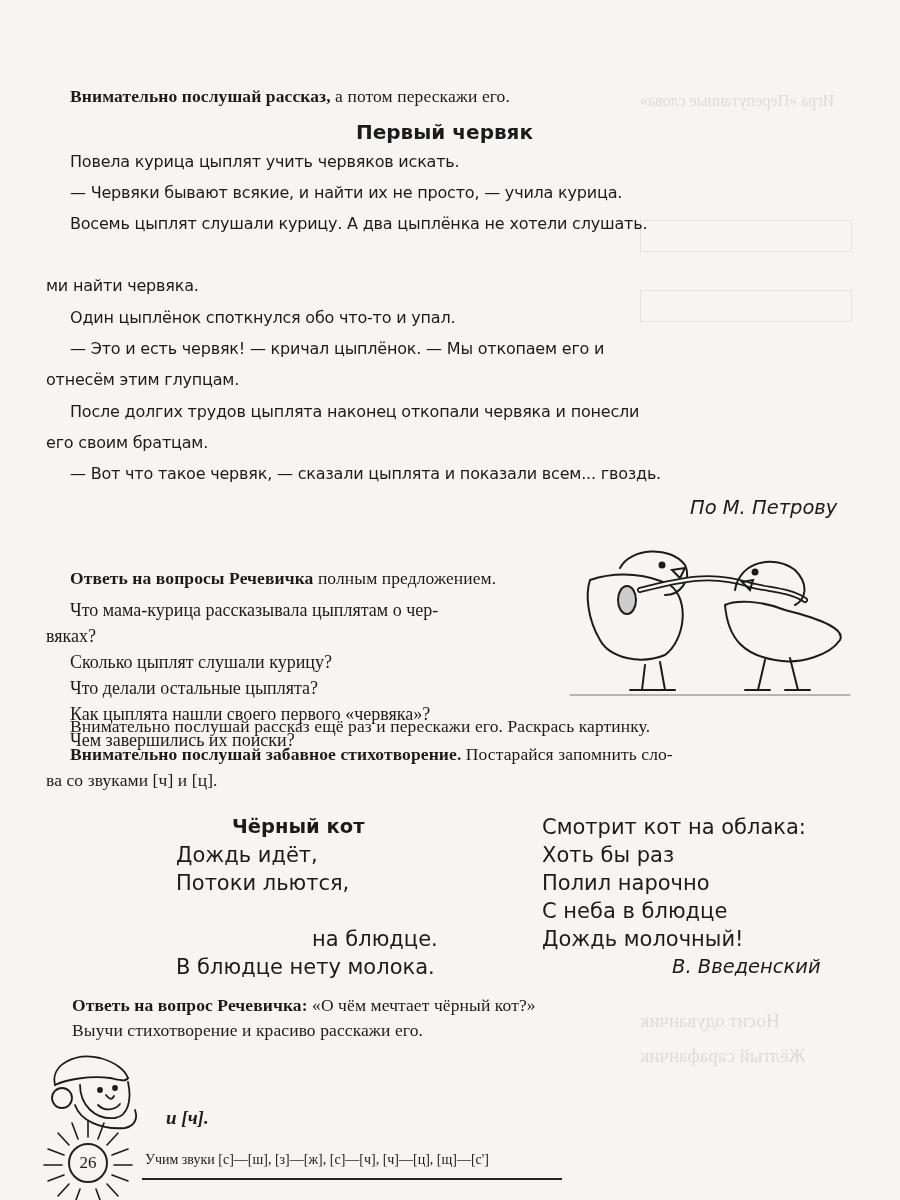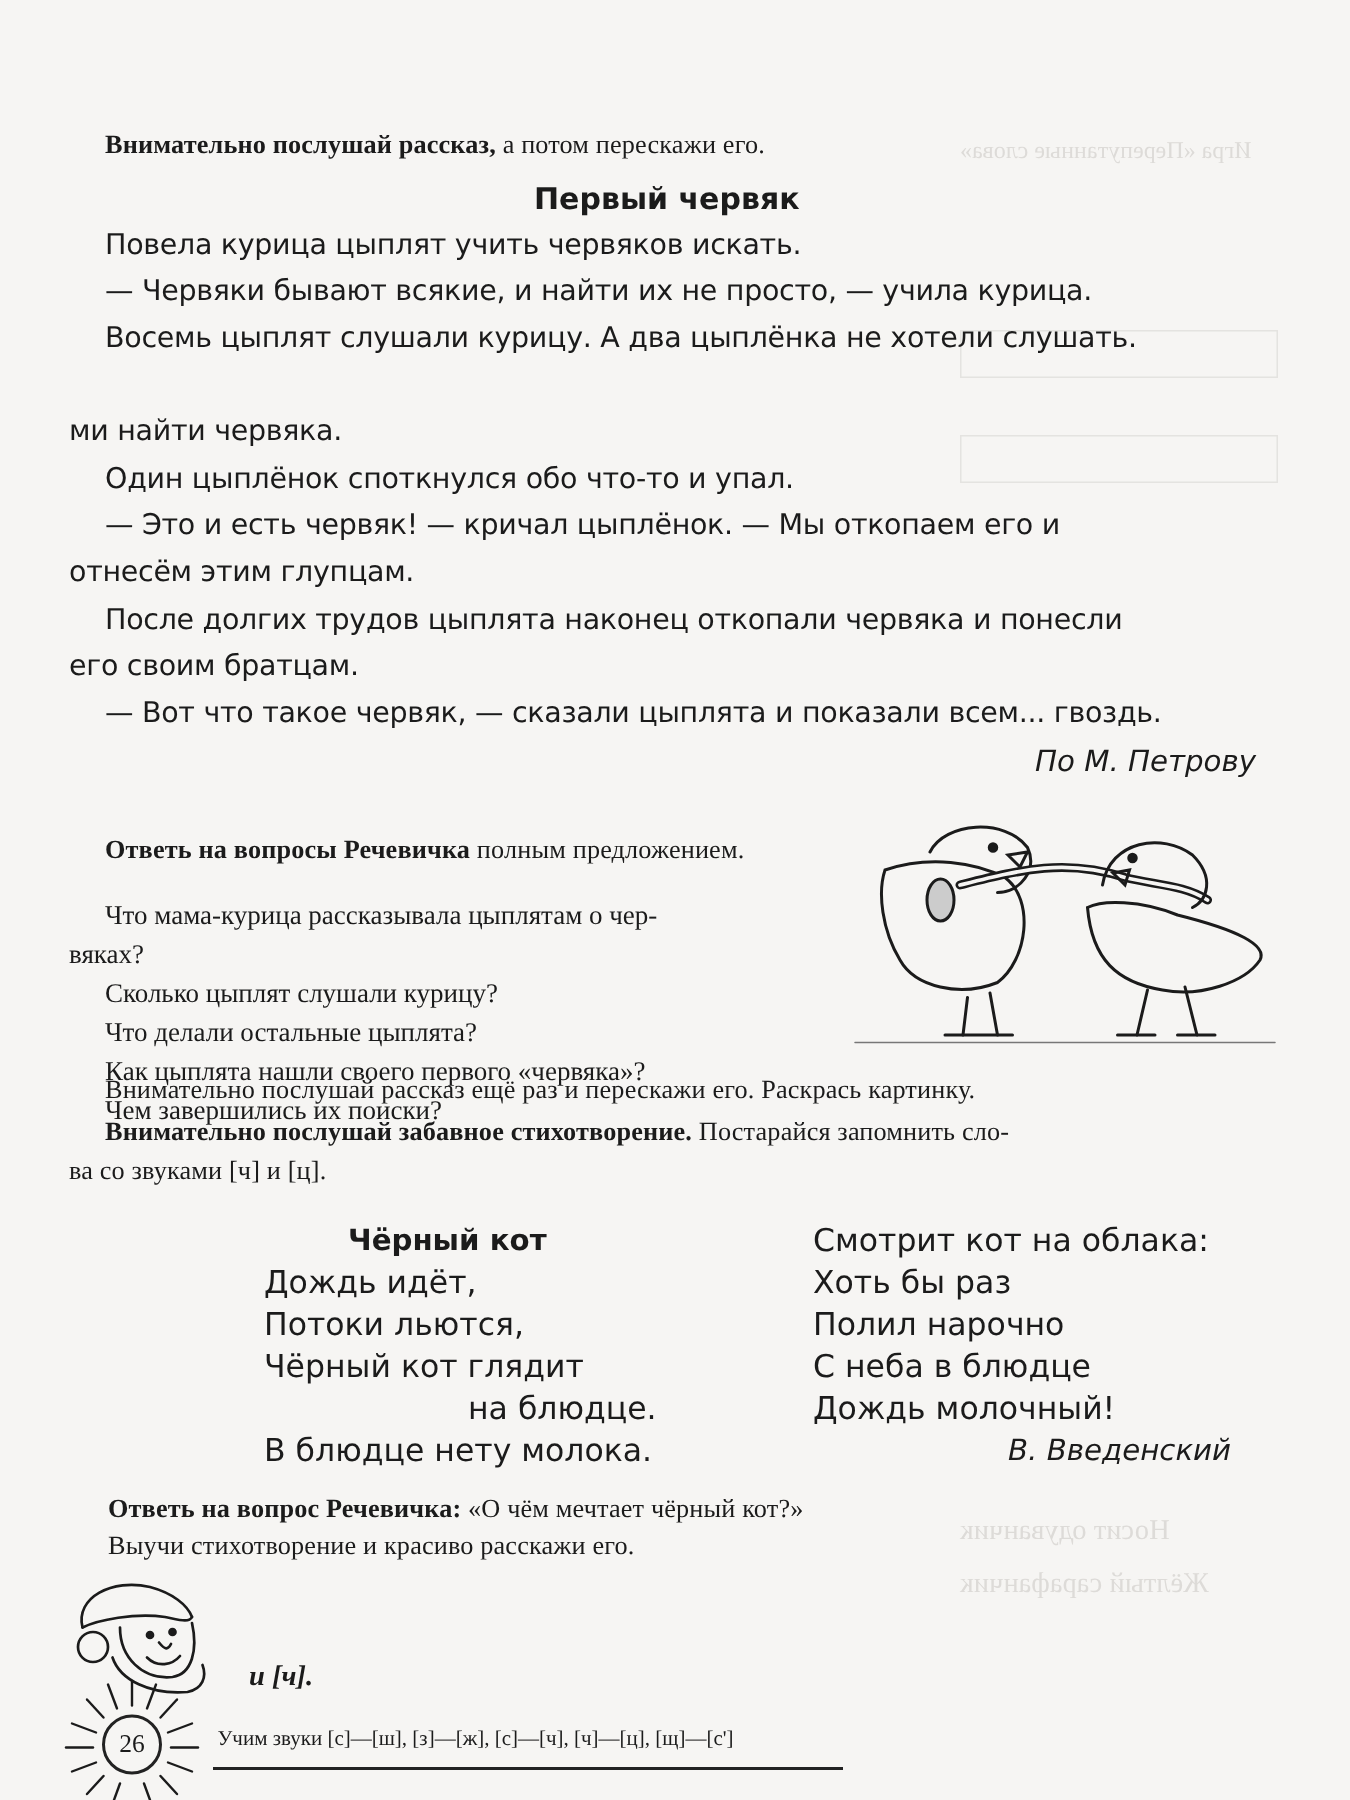--- a/index.html
+++ b/index.html
@@ -12,21 +12,21 @@
   .page { position: absolute; inset: 0; }
   .abs { position: absolute; white-space: nowrap; }
 
   
   .bleed { position: absolute; color: #c9c6c2; opacity: 0.55; font-family: "Liberation Serif", serif; font-size: 16px; transform: scaleX(-1); }
 
   .instr { font-family: "Liberation Serif", serif; font-size: 17.5px; letter-spacing: 0.1px; }
   .instr b { font-weight: bold; }
 
   .story-title { font-family: "DejaVu Sans", sans-serif; font-weight: bold; font-size: 20px; }
-  .story { font-family: "DejaVu Sans", sans-serif; font-size: 19px; letter-spacing: -0.2px; }
+  .story { font-family: "DejaVu Sans", sans-serif; font-size: 16px; letter-spacing: -0.2px; }
   .author { font-family: "DejaVu Sans", sans-serif; font-style: italic; font-size: 19.5px; }
 
   .q { font-family: "Liberation Serif", serif; font-size: 18px; }
 
   .poem { font-family: "DejaVu Sans", sans-serif; font-size: 21px; }
   .poem-title { font-family: "DejaVu Sans", sans-serif; font-weight: bold; font-size: 19.5px; }
 
   .praise { font-family: "Liberation Serif", serif; font-style: italic; font-weight: bold; font-size: 19px; }
 
   .footer-text { font-family: "Liberation Serif", serif; font-size: 14px; }
@@ -55,21 +55,21 @@
   <div class="abs story" style="left:70px; top:183px;">— Червяки бывают всякие, и найти их не просто, — учила курица.</div>
   <div class="abs story" style="left:46px; top:276px;">ми найти червяка.</div>
   <div class="abs story" style="left:70px; top:308px;">Один цыплёнок споткнулся обо что-то и упал.</div>
   <div class="abs story" style="left:70px; top:339px;">— Это и есть червяк! — кричал цыплёнок. — Мы откопаем его и</div>
   <div class="abs story" style="left:46px; top:370px;">отнесём этим глупцам.</div>
   <div class="abs story" style="left:70px; top:402px;">После долгих трудов цыплята наконец откопали червяка и понесли</div>
   <div class="abs story" style="left:46px; top:433px;">его своим братцам.</div>
   <div class="abs story" style="left:70px; top:464px;">— Вот что такое червяк, — сказали цыплята и показали всем... гвоздь.</div>
   <div class="abs author" style="left:690px; top:496px;">По М. Петрову</div>
 
-  <div class="abs instr" style="left:70px; top:556px;">
+  <div class="abs instr" style="left:70px; top:568px;">
     <b>Ответь на вопросы Речевичка</b><span> полным предложением.</span>
   </div>
 
   <div class="abs q" style="left:70px; top:600px;">Что мама-курица рассказывала цыплятам о чер-</div>
   <div class="abs q" style="left:46px; top:626px;">вяках?</div>
   <div class="abs q" style="left:70px; top:652px;">Сколько цыплят слушали курицу?</div>
   <div class="abs q" style="left:70px; top:678px;">Что делали остальные цыплята?</div>
   <div class="abs q" style="left:70px; top:704px;">Как цыплята нашли своего первого «червяка»?</div>
   <div class="abs q" style="left:70px; top:730px;">Чем завершились их поиски?</div>
 
@@ -98,21 +98,20 @@
   <div class="abs instr" style="left:70px; top:716px;">Внимательно послушай рассказ ещё раз и перескажи его. Раскрась картинку.</div>
 
   <div class="abs instr" style="left:70px; top:744px;">
     <b>Внимательно послушай забавное стихотворение.</b><span> Постарайся запомнить сло-</span>
   </div>
   <div class="abs instr" style="left:46px; top:770px;">ва со звуками [ч] и [ц].</div>
 
   <div class="abs poem-title" style="left:232px; top:815px;">Чёрный кот</div>
   <div class="abs poem" style="left:176px; top:843px;">Дождь идёт,</div>
   <div class="abs poem" style="left:176px; top:871px;">Потоки льются,</div>
-  <div class="abs poem" style="left:176px; top:899px;">Чёрный кот глядит</div>
   <div class="abs poem" style="left:312px; top:927px;">на блюдце.</div>
   <div class="abs poem" style="left:176px; top:955px;">В блюдце нету молока.</div>
 
   <div class="abs poem" style="left:542px; top:815px;">Смотрит кот на облака:</div>
   <div class="abs poem" style="left:542px; top:843px;">Хоть бы раз</div>
   <div class="abs poem" style="left:542px; top:871px;">Полил нарочно</div>
   <div class="abs poem" style="left:542px; top:899px;">С неба в блюдце</div>
   <div class="abs poem" style="left:542px; top:927px;">Дождь молочный!</div>
   <div class="abs author" style="left:672px; top:955px;">В. Введенский</div>
 

